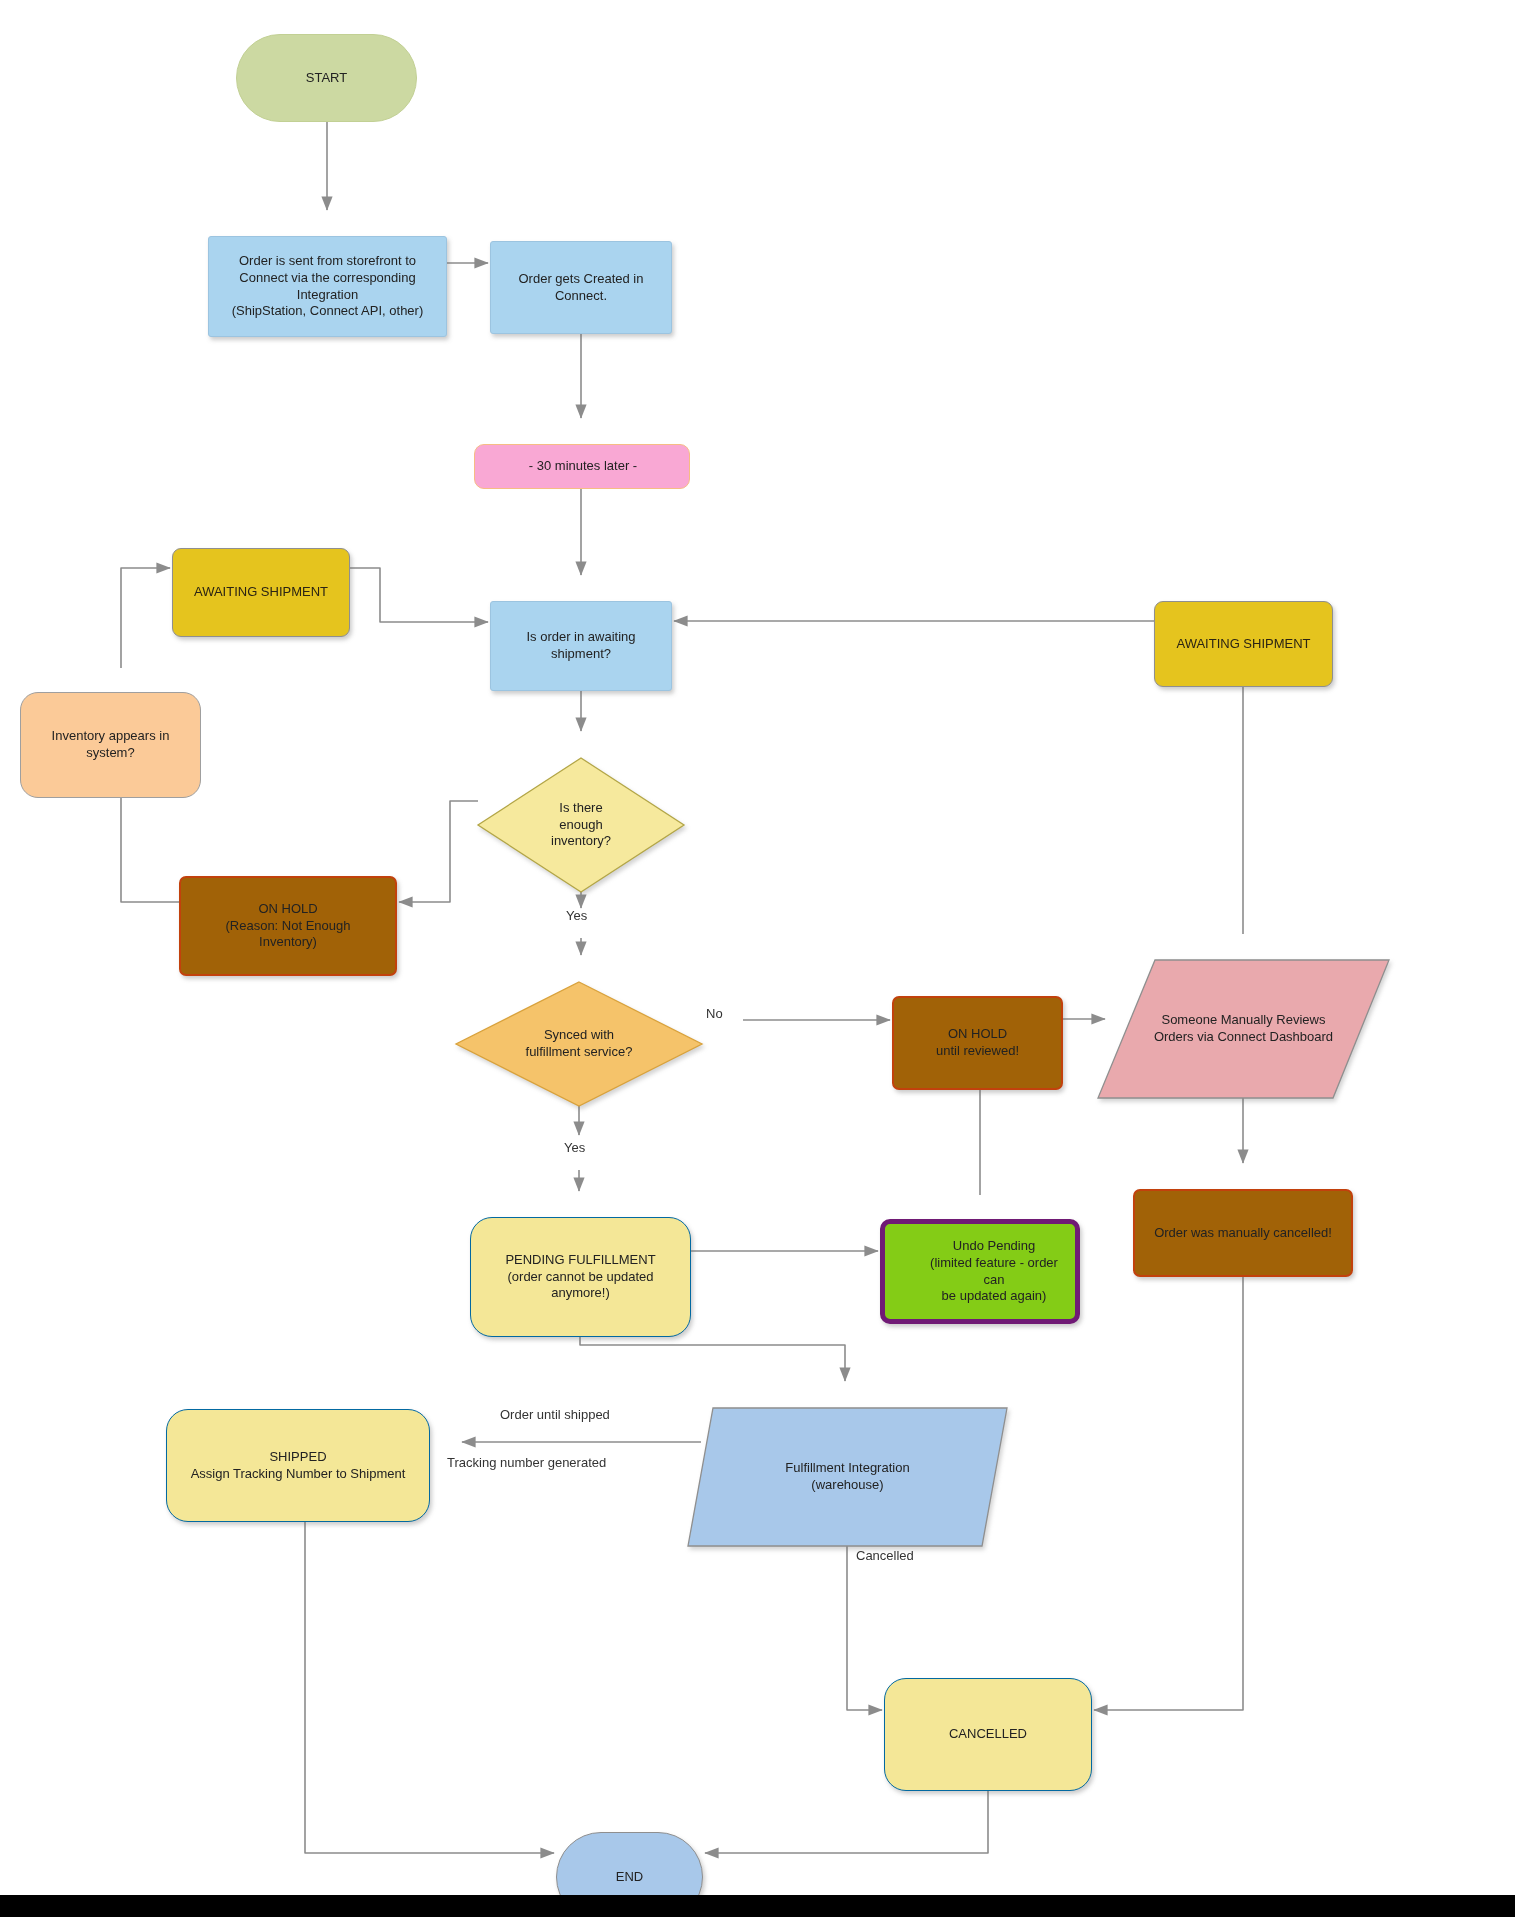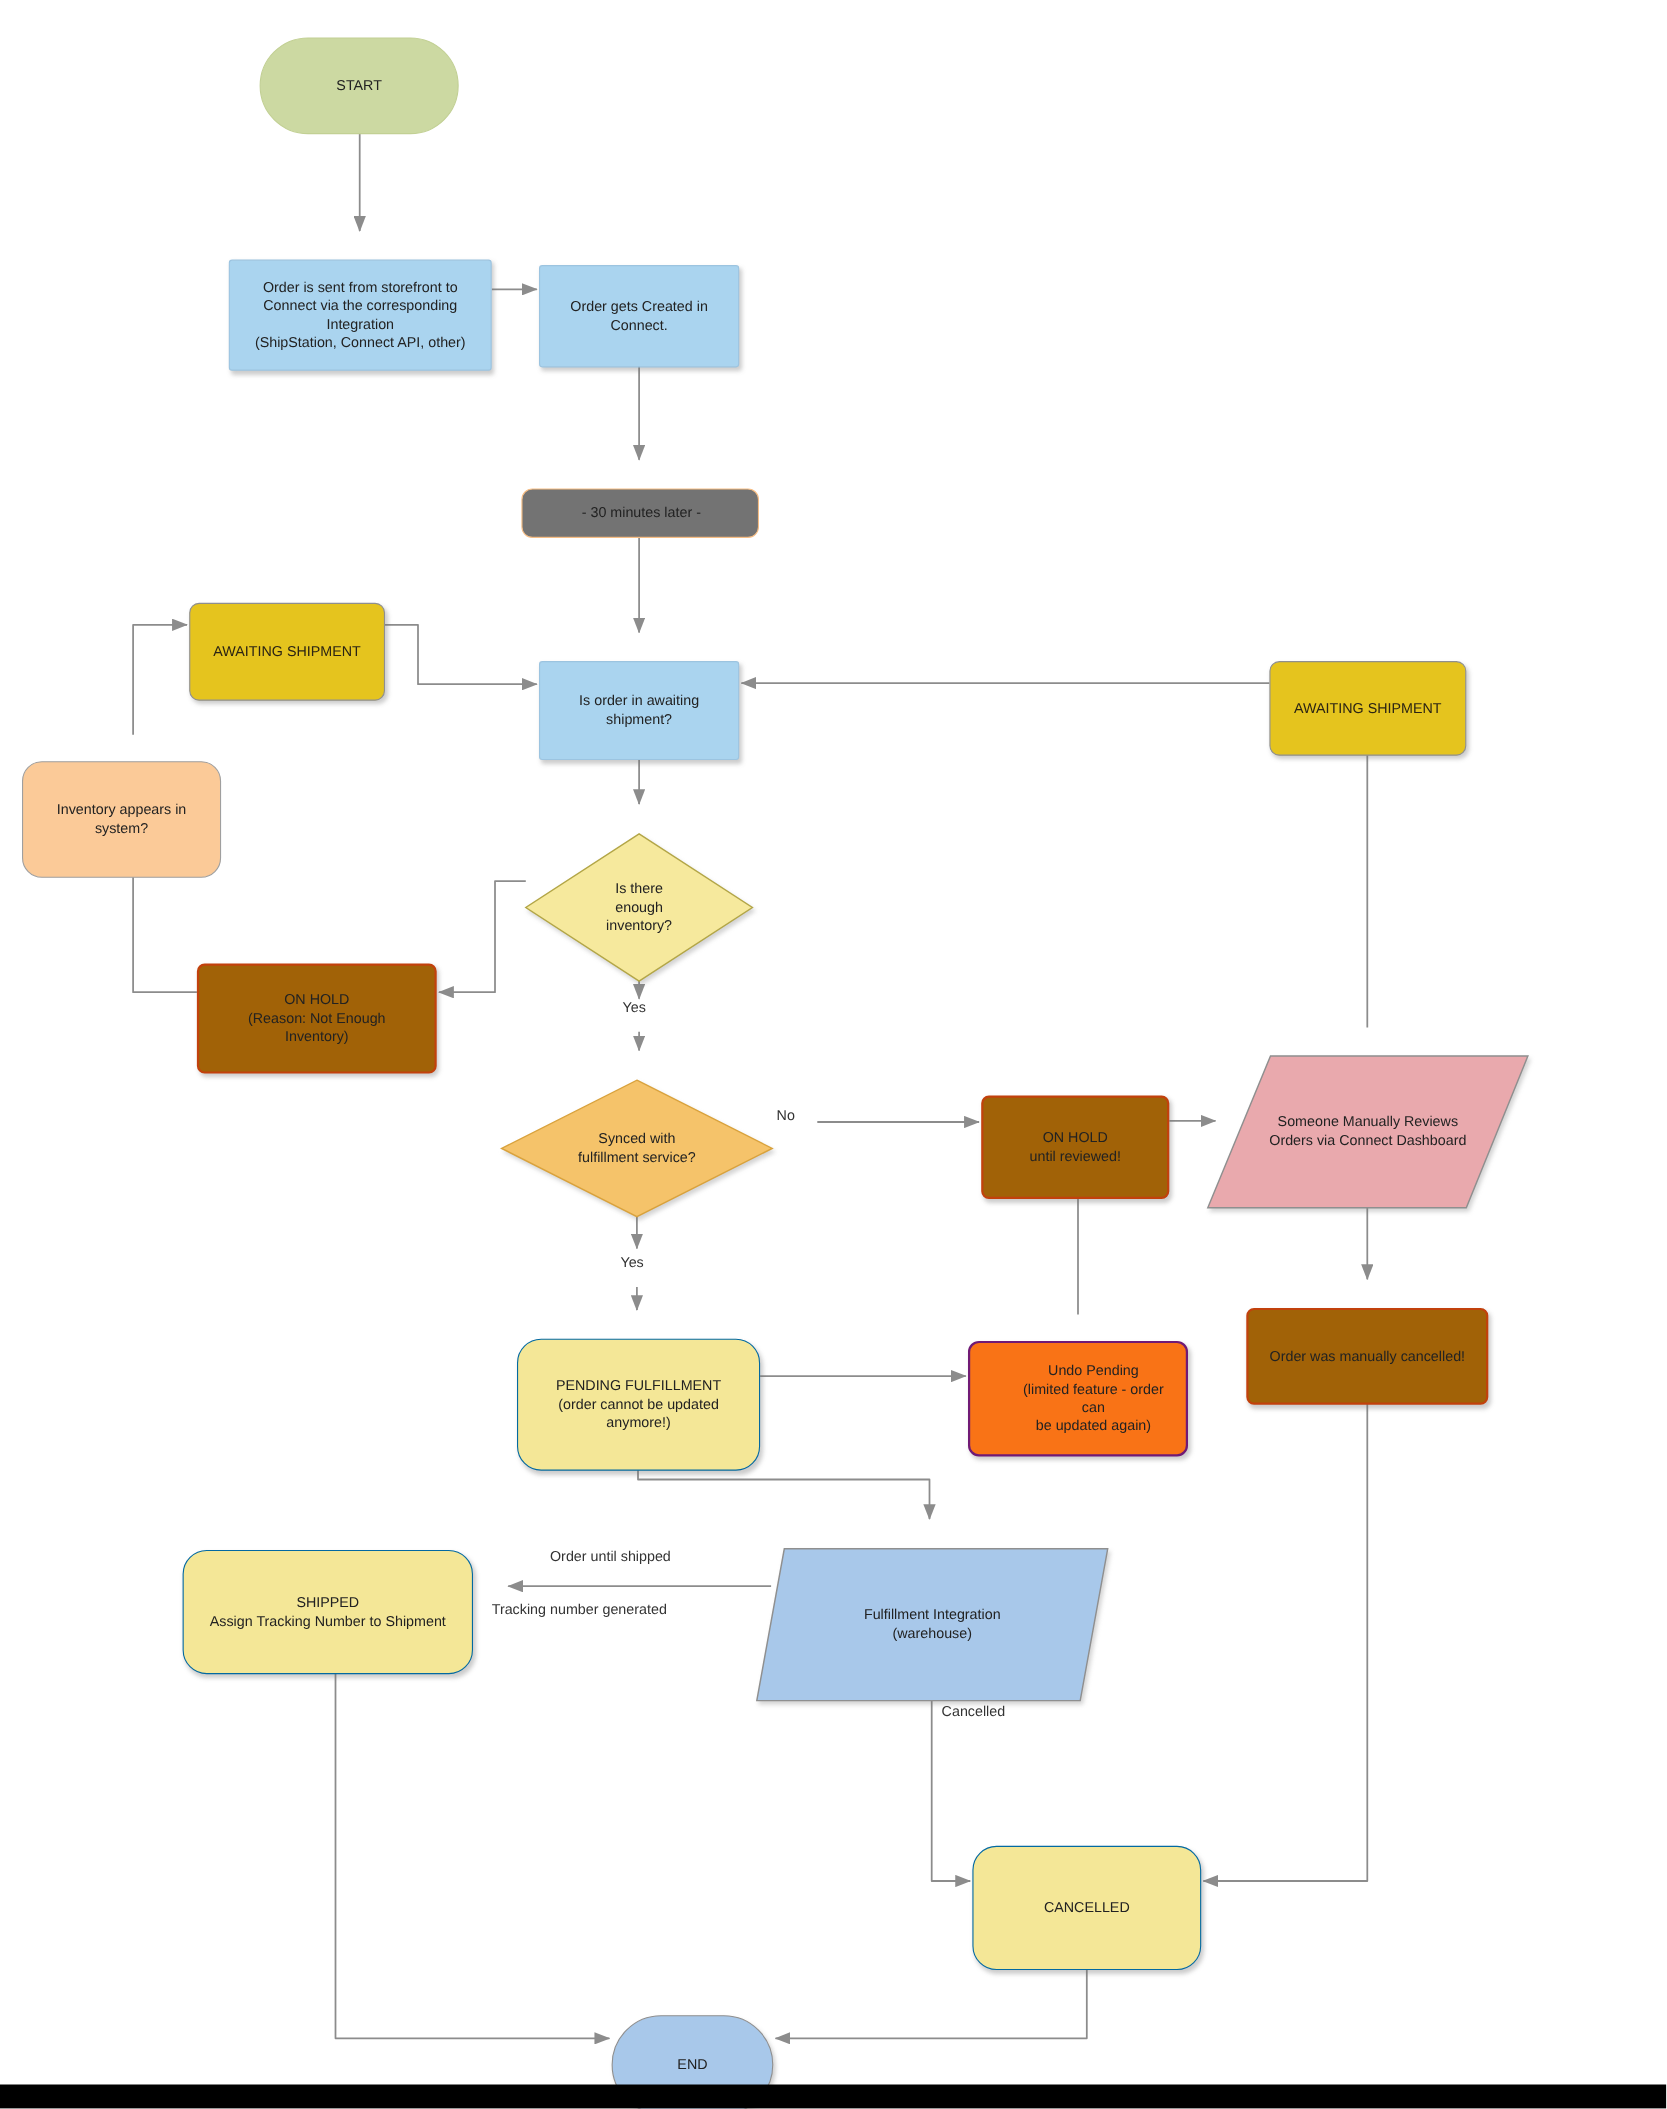--- a/index.html
+++ b/index.html
@@ -8,23 +8,23 @@
     font-family:"Liberation Sans",sans-serif;overflow:hidden;
   }
   .connectors{position:absolute;left:0;top:0;width:1515px;height:1917px;}
   .node{
     position:absolute;display:flex;align-items:center;justify-content:center;
     text-align:center;font-size:13px;line-height:1.3;color:#222222;
     white-space:pre-line;box-sizing:border-box;padding:4px 8px;margin-top:24px;
   }
   .shadow{box-shadow:2px 3px 4px rgba(110,110,110,0.35);}
   .blue{background:#aad4ef;border:1px solid #9cc4e0;border-radius:3px;}
-  .blue2{background:#f97316;border:2px solid #701a75;border-radius:10px;padding-left:36px;}
+  .blue2{background:#84cc16;border:5px solid #701a75;border-radius:10px;padding-left:36px;}
   .gold{background:#e5c41e;border:1px solid #8f8f8f;border-radius:9px;color:#2b2414;}
-  .time-note{background:#737373;border:1px solid #f6bd84;border-radius:10px;padding-left:10px;}
+  .time-note{background:#f9a8d4;border:1px solid #f6bd84;border-radius:10px;padding-left:10px;}
   .inv-box{background:#fbca98;border:1px solid #9f9f9f;border-radius:18px;}
   .ystrong{background:#a16207;border:2px solid #c2410c;border-radius:7px;}
   .ypale{background:#f4e797;border:1px solid #0369a1;border-radius:22px;}
   .stadium-green{background:#ccd9a2;border:1px solid #c2d094;border-radius:44px;}
   .stadium-blue{background:#a8c8ea;border:1px solid #8f8f8f;border-radius:45px;}
   .shape-node{padding:0;}
   .shape-node svg{position:absolute;left:0;top:0;overflow:visible;
     filter:drop-shadow(2px 3px 2px rgba(110,110,110,0.3));}
   .shape-node .txt{position:relative;z-index:1;padding:4px 8px;}
   .lbl{position:absolute;font-size:13px;color:#333333;white-space:nowrap;}

